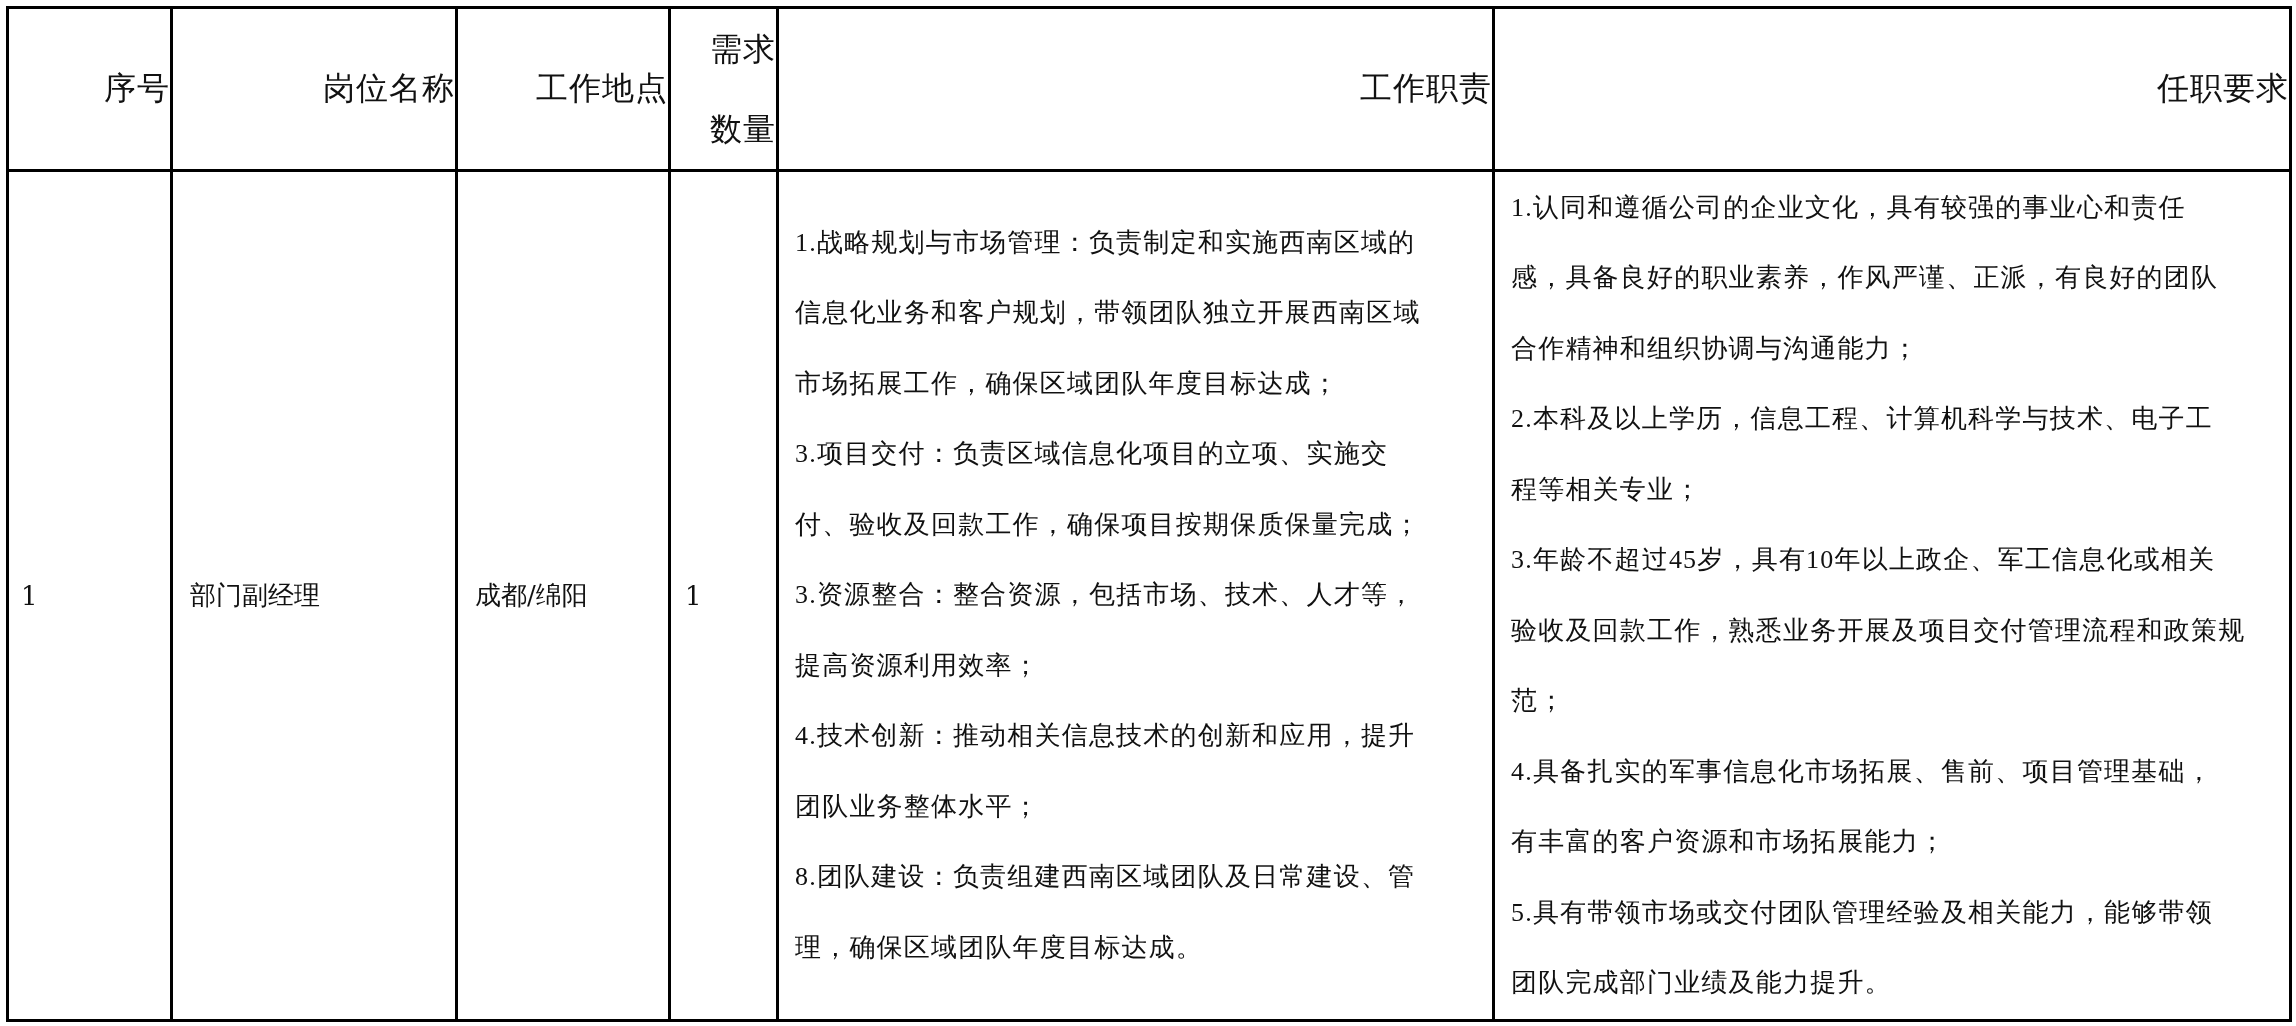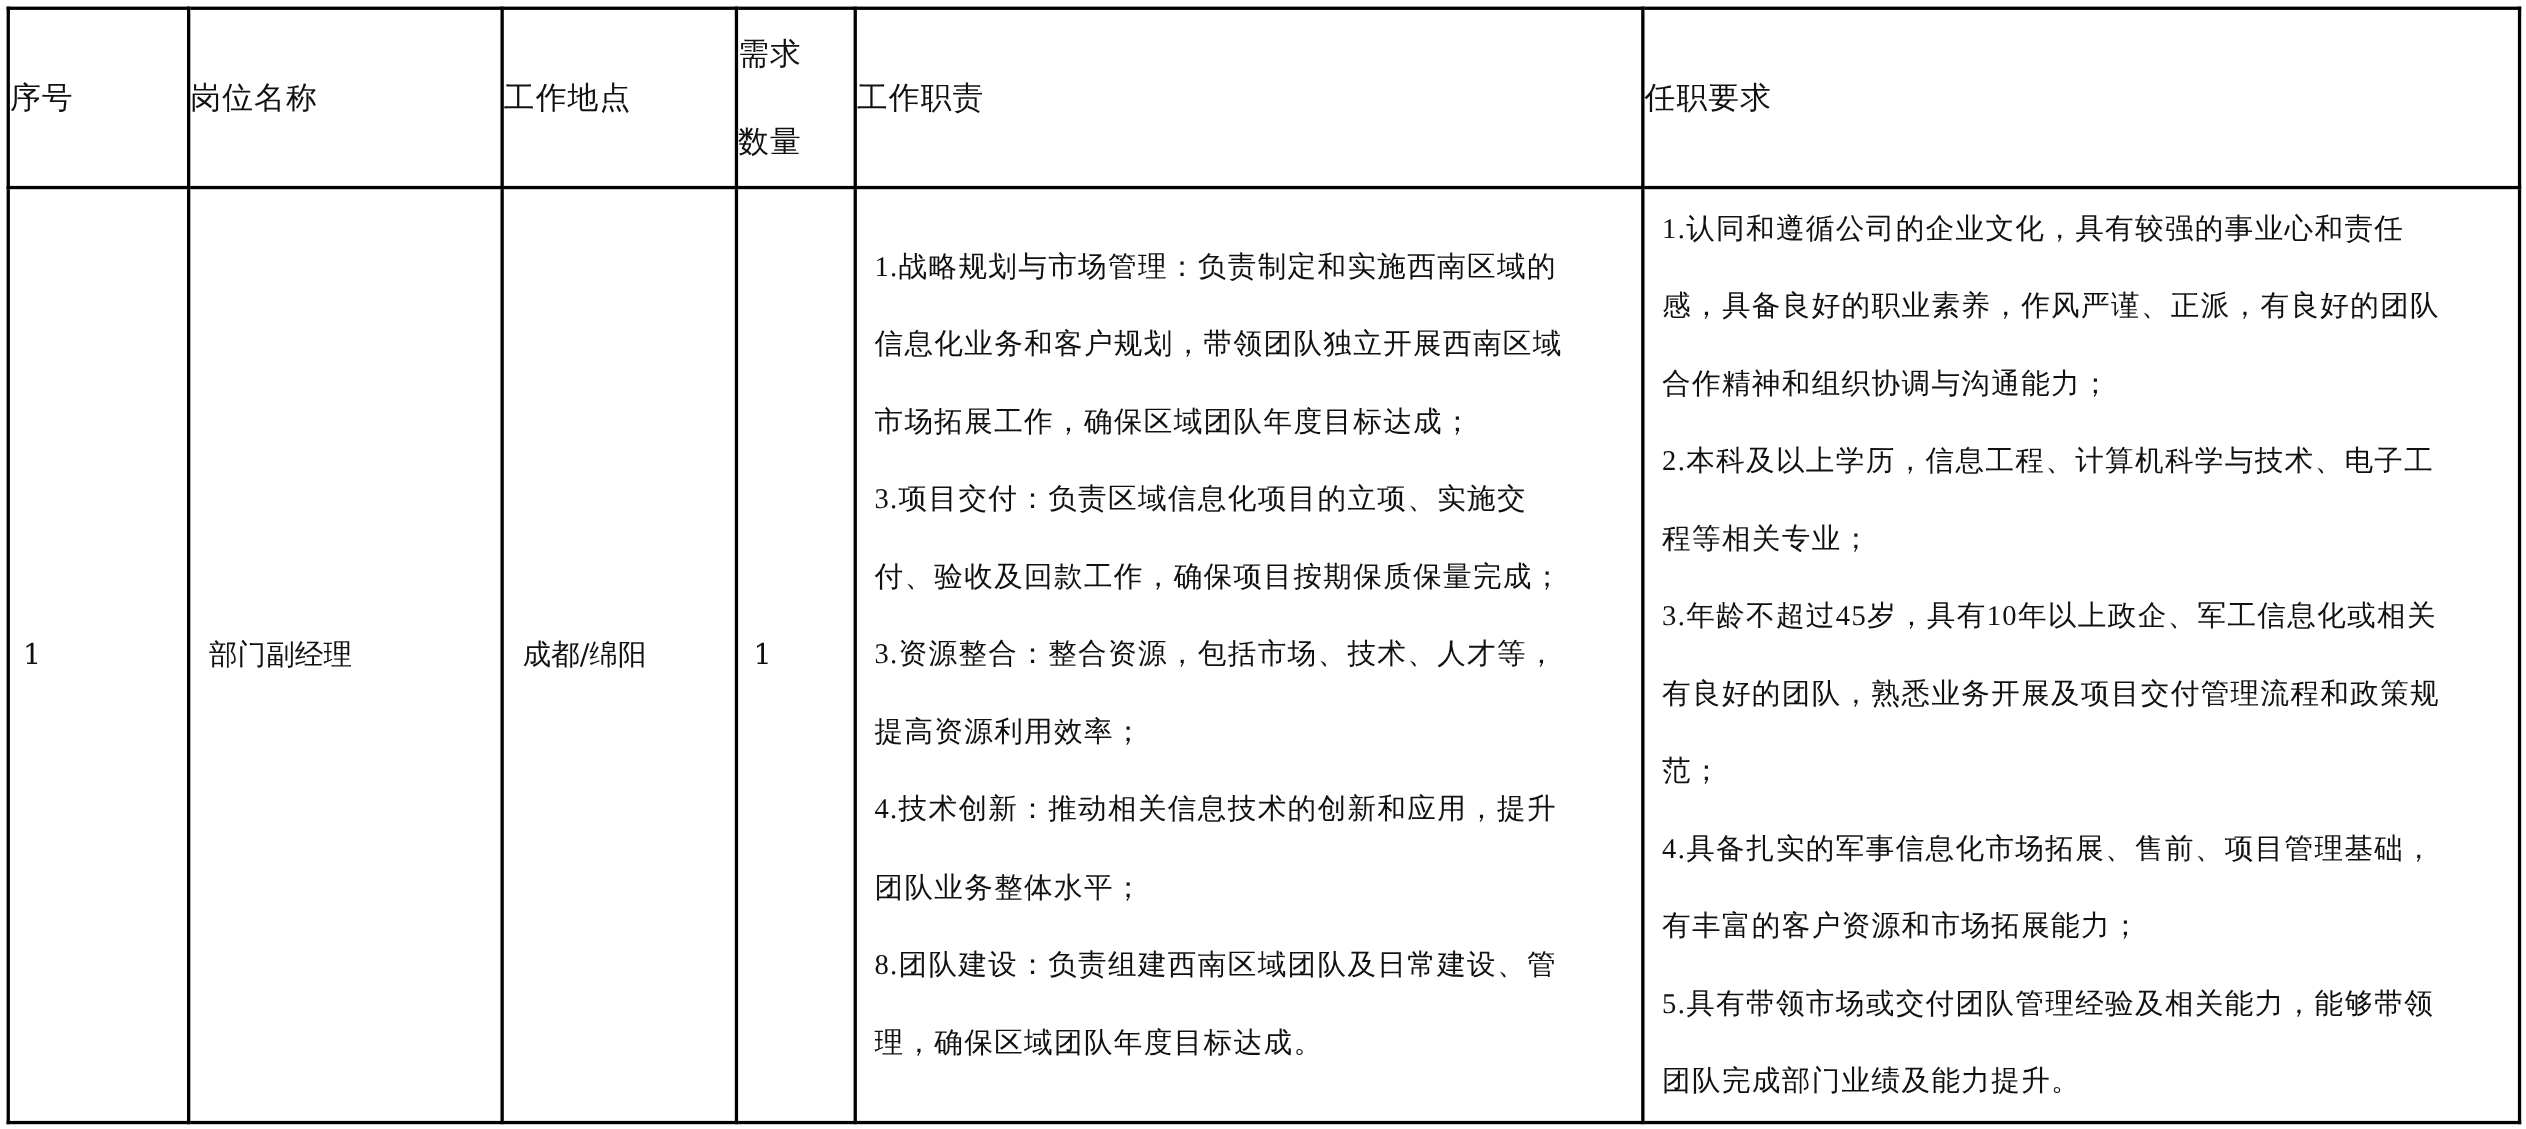--- a/index.html
+++ b/index.html
@@ -25,22 +25,22 @@
     height: 1016px;
   }
   .job-table td, .job-table th {
     border: 3px solid #000000;
     padding: 0;
     vertical-align: middle;
   }
   .job-table thead th {
     height: 160px;
     font-weight: normal;
-    font-size: 28px;
-    text-align: left;
+    font-size: 32px;
+    text-align: right;
     letter-spacing: 1px;
   }
   .job-table thead th .two-line {
     display: block;
     line-height: 80px;
   }
   .job-table tbody td {
     font-size: 26px;
   }
   .cell-plain {
@@ -128,21 +128,21 @@
           <span class="line">1.认同和遵循公司的企业文化，具有较强的事业心和责任</span>
           <span class="line">感，具备良好的职业素养，作风严谨、正派，有良好的团队</span>
           <span class="line">合作精神和组织协调与沟通能力；</span>
         </div>
         <div>
           <span class="line">2.本科及以上学历，信息工程、计算机科学与技术、电子工</span>
           <span class="line">程等相关专业；</span>
         </div>
         <div>
           <span class="line">3.年龄不超过45岁，具有10年以上政企、军工信息化或相关</span>
-          <span class="line">有良好的团队，熟悉业务开展及项目交付管理流程和政策规</span>
+          <span class="line">验收及回款工作，熟悉业务开展及项目交付管理流程和政策规</span>
           <span class="line">范；</span>
         </div>
         <div>
           <span class="line">4.具备扎实的军事信息化市场拓展、售前、项目管理基础，</span>
           <span class="line">有丰富的客户资源和市场拓展能力；</span>
         </div>
         <div>
           <span class="line">5.具有带领市场或交付团队管理经验及相关能力，能够带领</span>
           <span class="line">团队完成部门业绩及能力提升。</span>
         </div>

